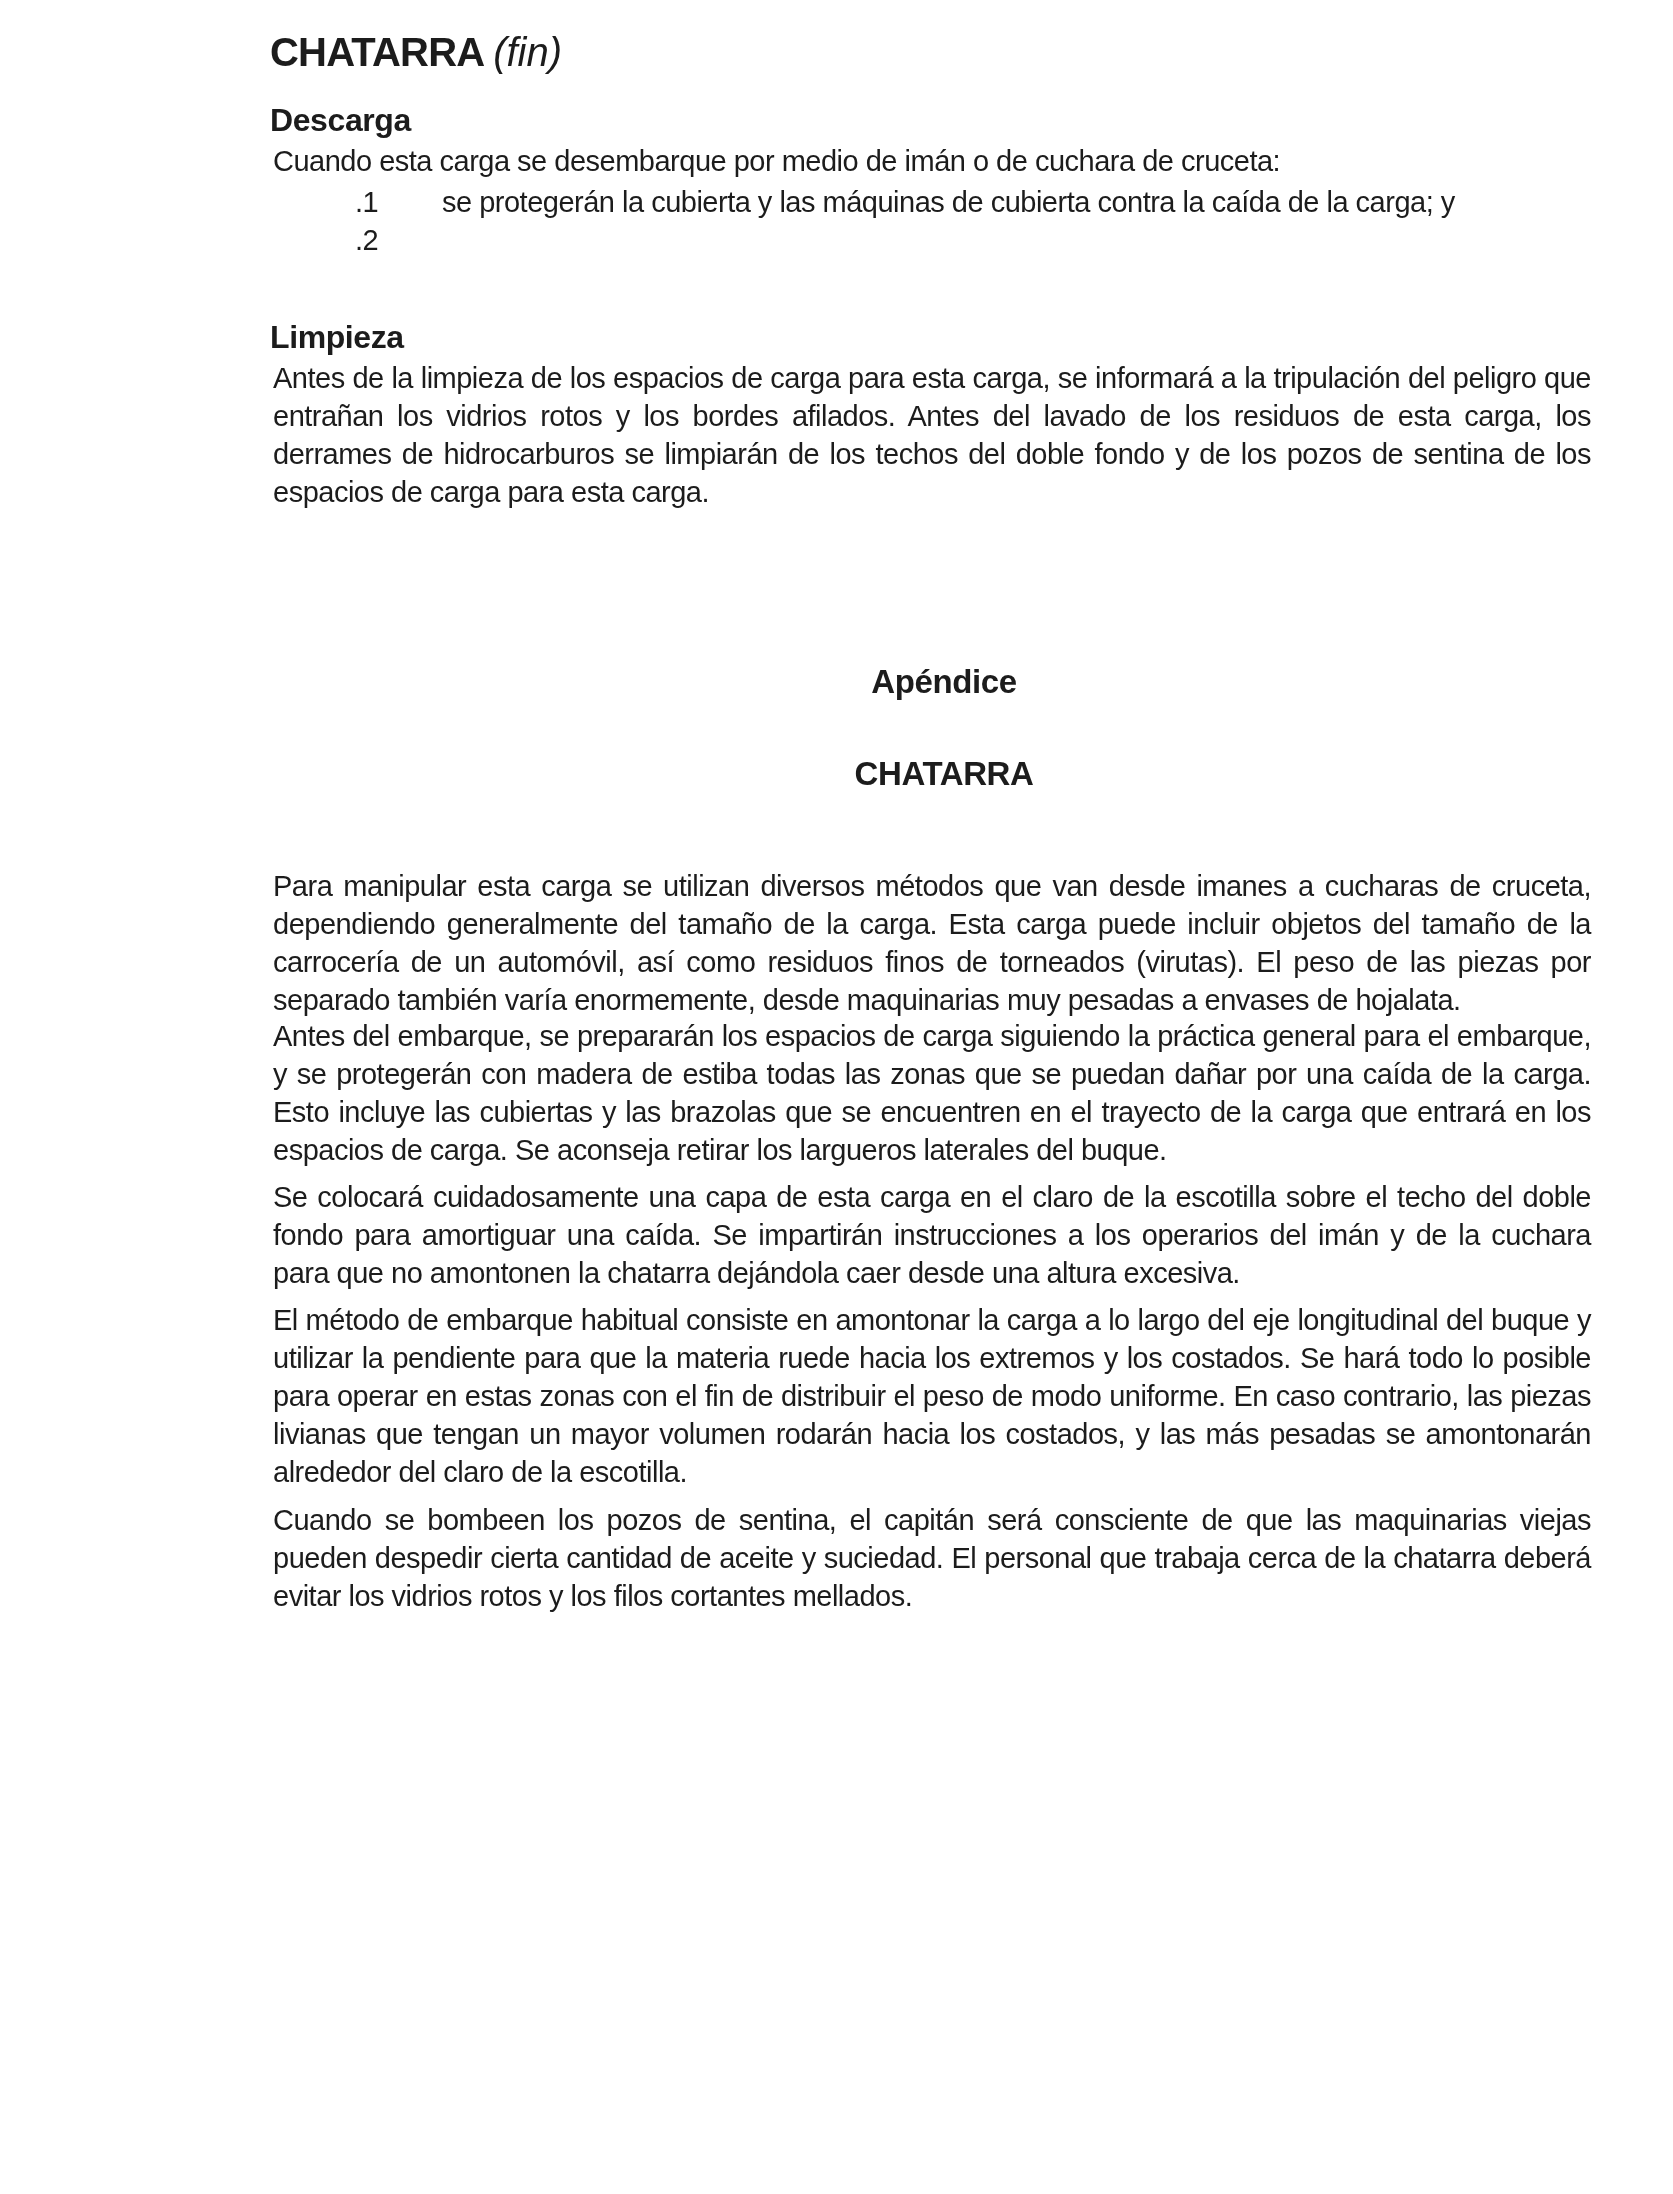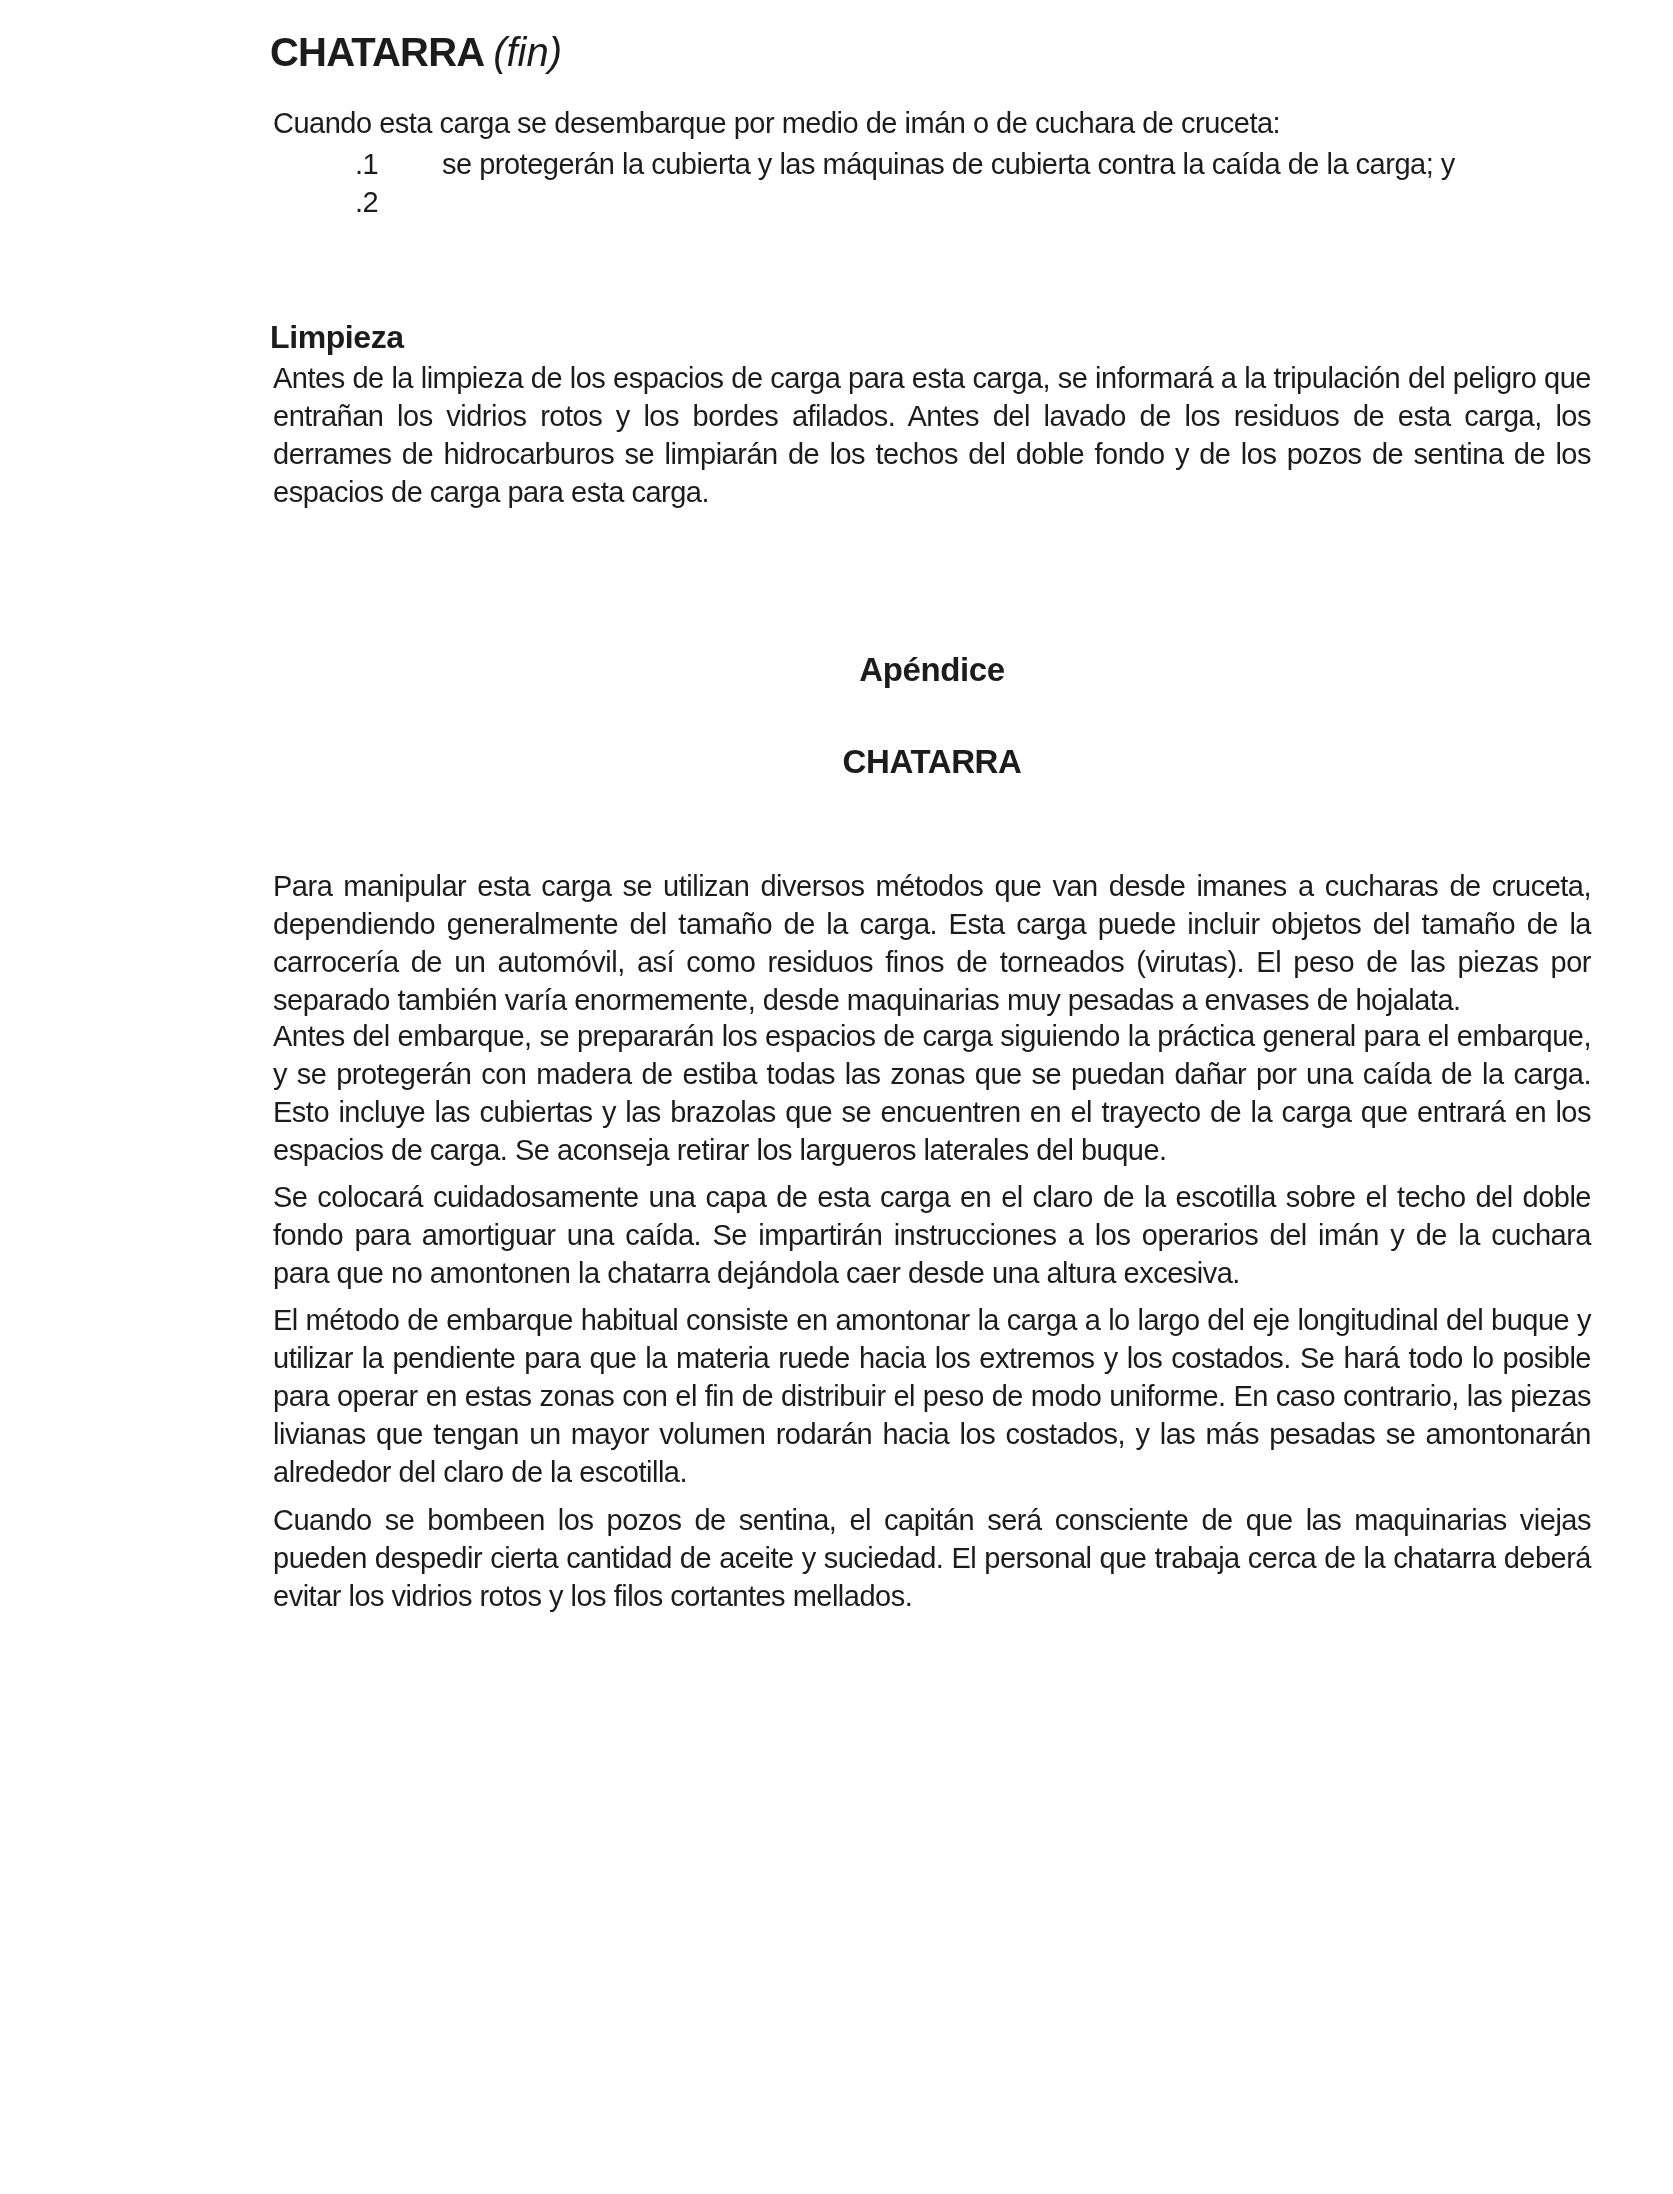--- a/index.html
+++ b/index.html
@@ -70,35 +70,36 @@
       flex: none;
     }
     .center-title {
       position: absolute;
       left: 0;
       width: 1324px;
       text-align: center;
       font-size: 33px;
       font-weight: bold;
       letter-spacing: -0.4px;
-      margin: 0;
+      margin: 12px;
     }
     .para-gap { height: 3.2px; }
   </style>
 </head>
 <body>
 
 <div class="page">
 
   <div class="running-title">
     <span>CHATARRA</span>
     <span class="italic">(fin)</span>
   </div>
 
   <div class="section" style="top:101px;">
+    <h2 class="heading">Descarga</h2>
     <p class="body-text" style="text-align:left;">Cuando esta carga se desembarque por medio de imán o de cuchara de cruceta:</p>
     <div class="list-item">
       <span class="list-num">.1</span>
       <span>se protegerán la cubierta y las máquinas de cubierta contra la caída de la carga; y</span>
     </div>
     <div class="list-item">
       <span class="list-num">.2</span>
     </div>
   </div>
 

